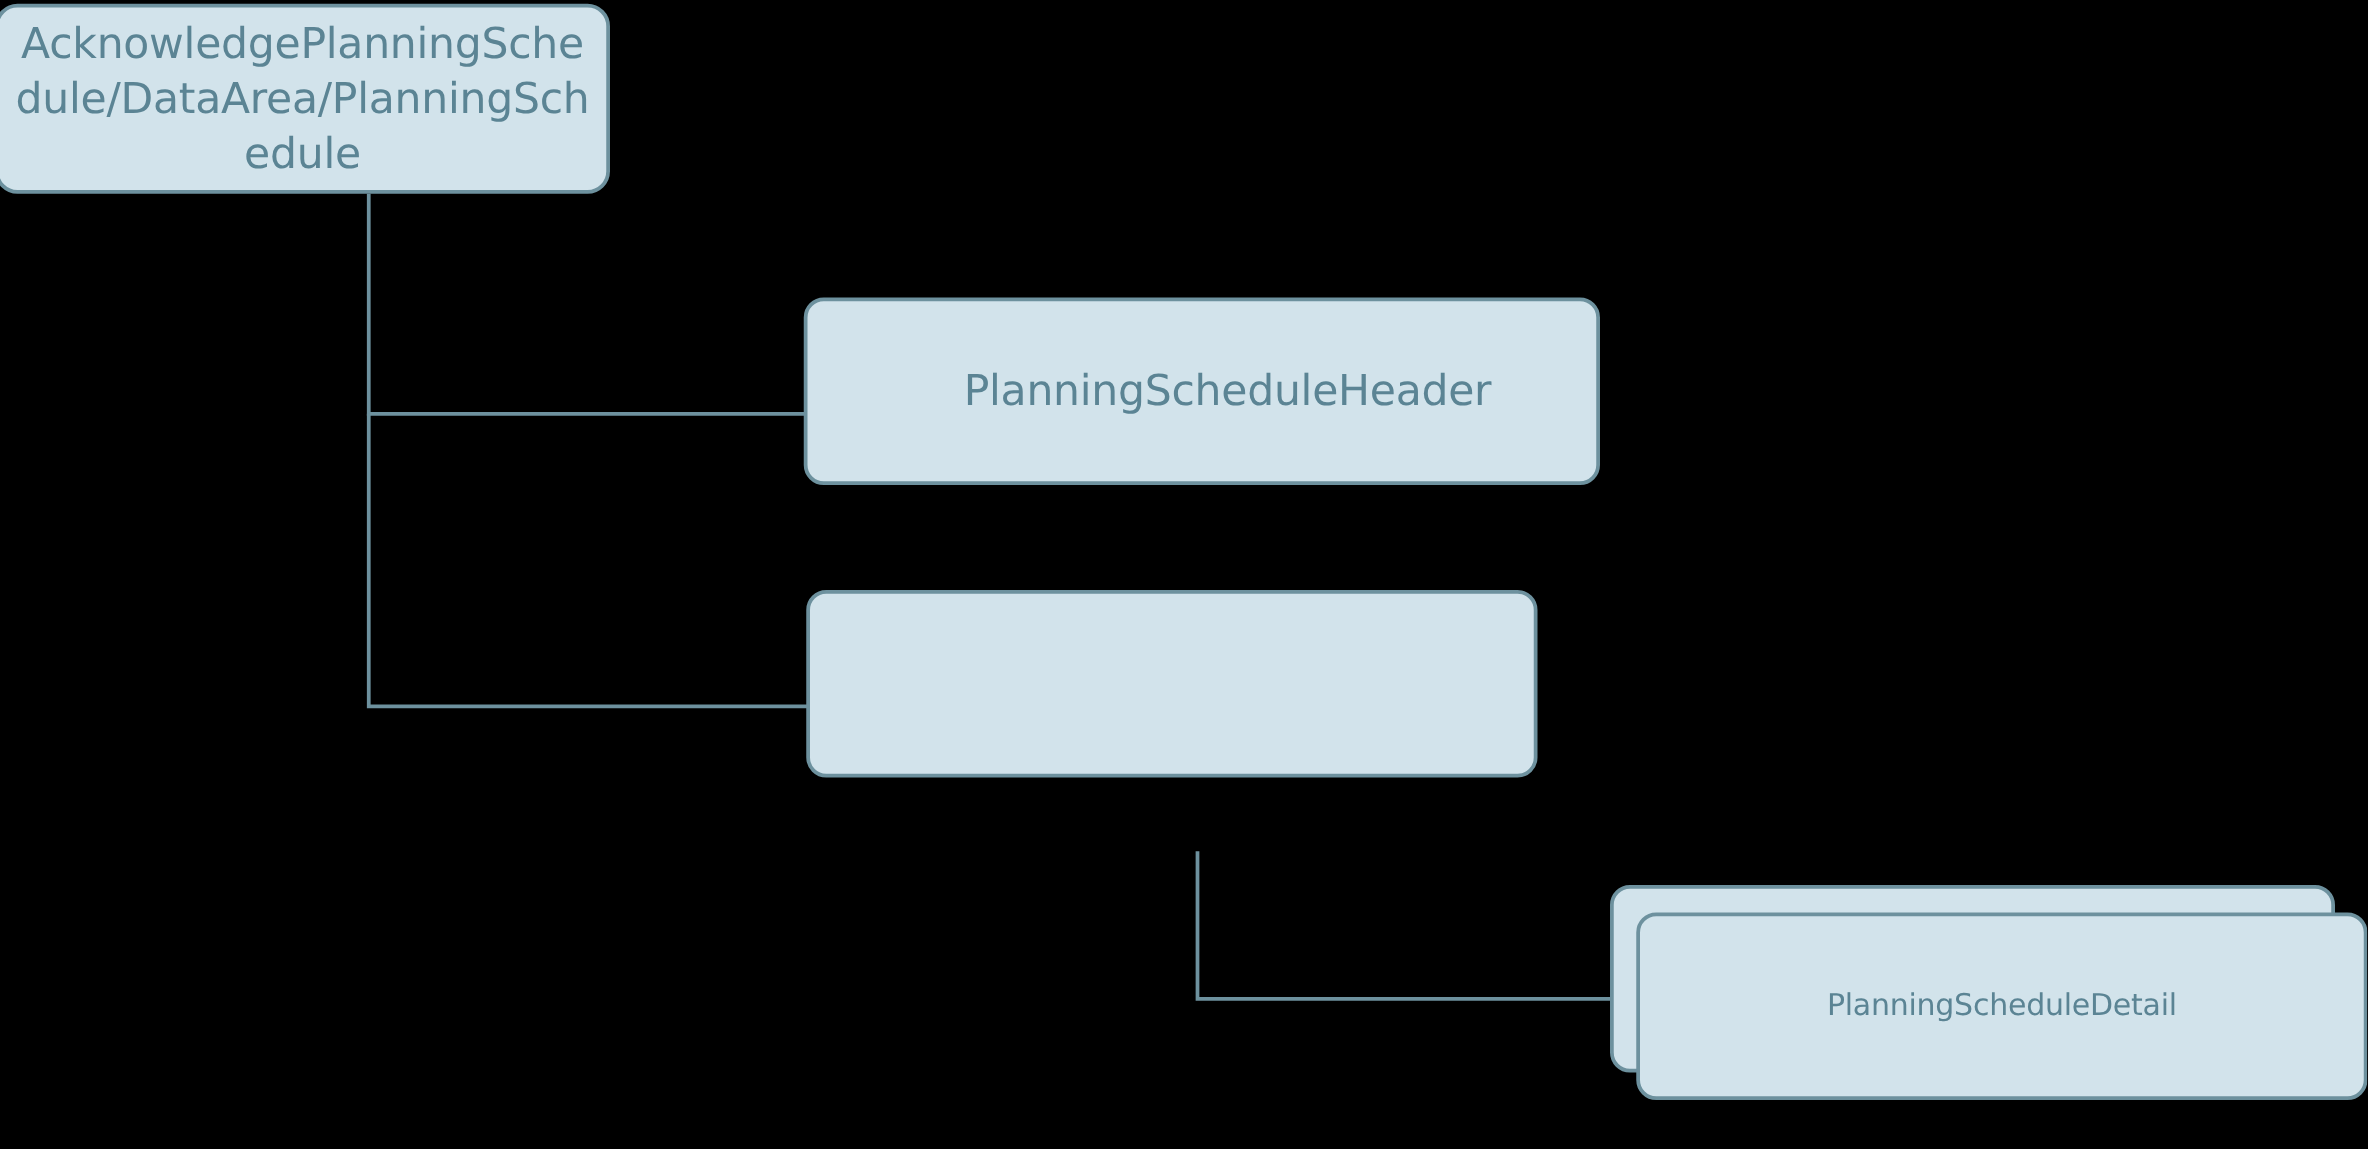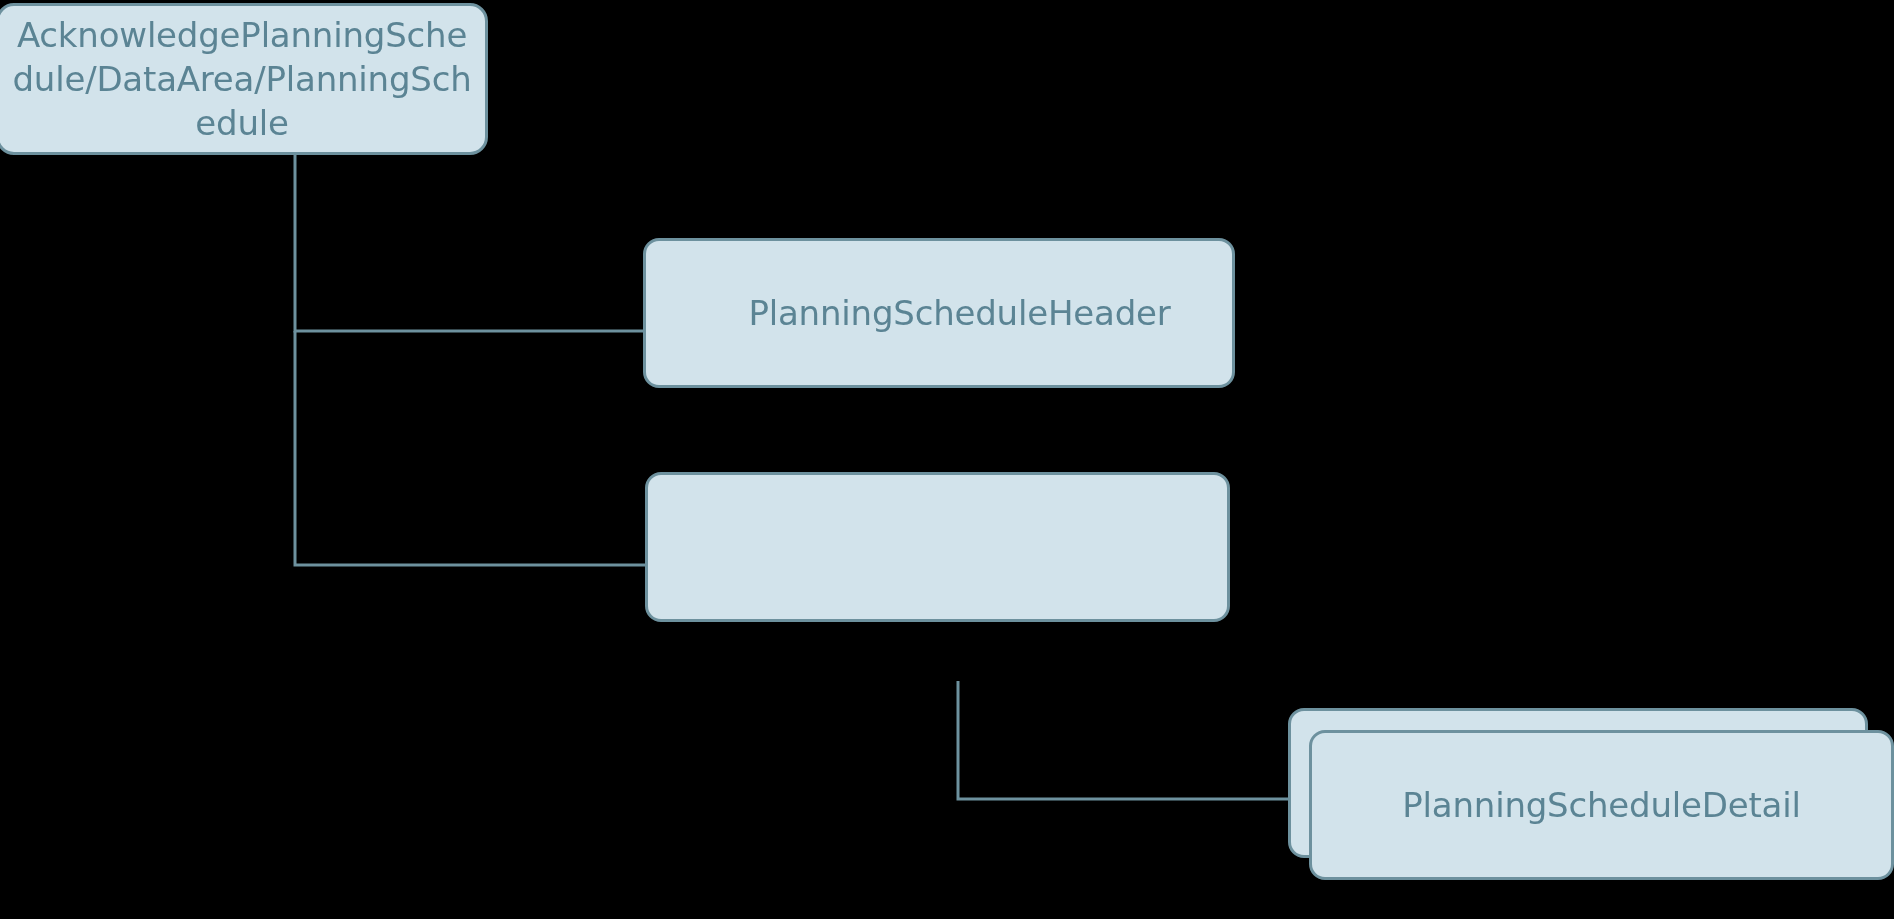--- a/index.html
+++ b/index.html
@@ -72,21 +72,21 @@
     left: -4px;
     top: 3px;
     width: 492px;
     height: 152px;
     font-size: 34px;
     border-radius: 18px;
   }
   #node-header {
     left: 643px;
     top: 238px;
-    width: 592px;
+    width: 637px;
     height: 150px;
     font-size: 34px;
     padding-left: 41px;
   }
   #node-line-back {
     left: 645px;
     top: 472px;
     width: 585px;
     height: 150px;
   }
@@ -101,21 +101,21 @@
     left: 1288px;
     top: 708px;
     width: 580px;
     height: 150px;
   }
   #node-detail-front {
     left: 1309px;
     top: 730px;
     width: 585px;
     height: 150px;
-    font-size: 34px;
+    font-size: 24px;
   }
   #ghost-1 {
     left: 1345px;
     top: 752px;
     font-size: 34px;
   }
 </style>
 </head>
 <body>
 

